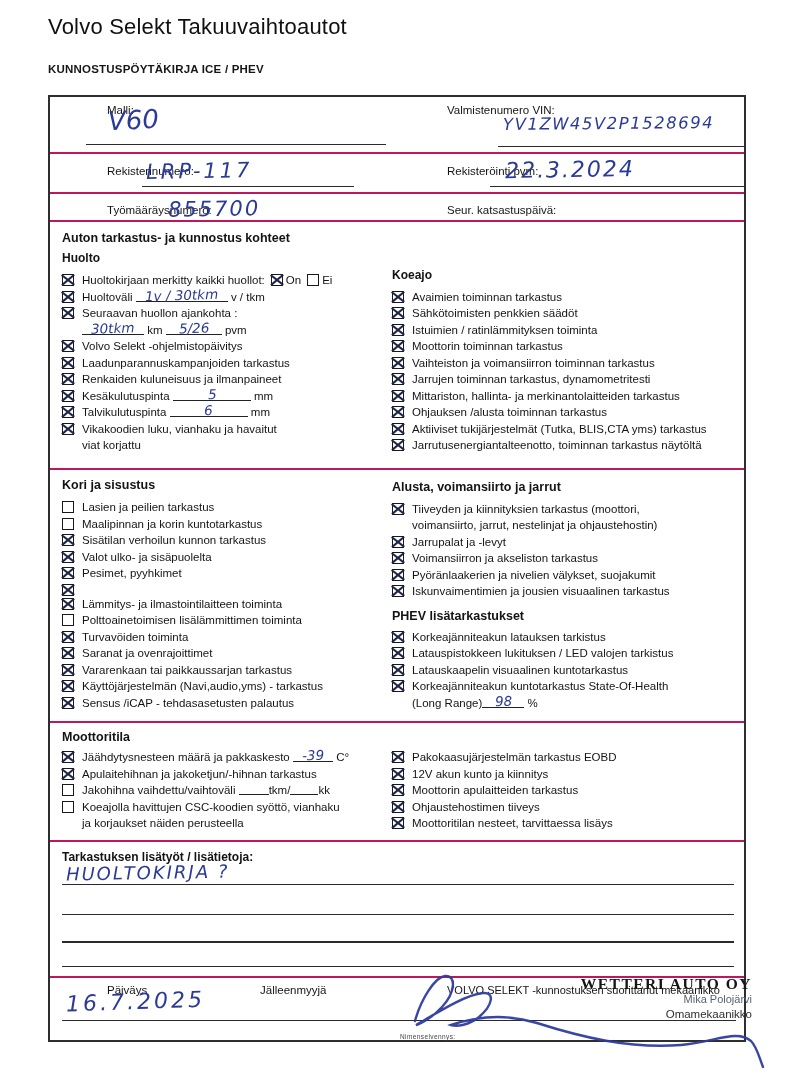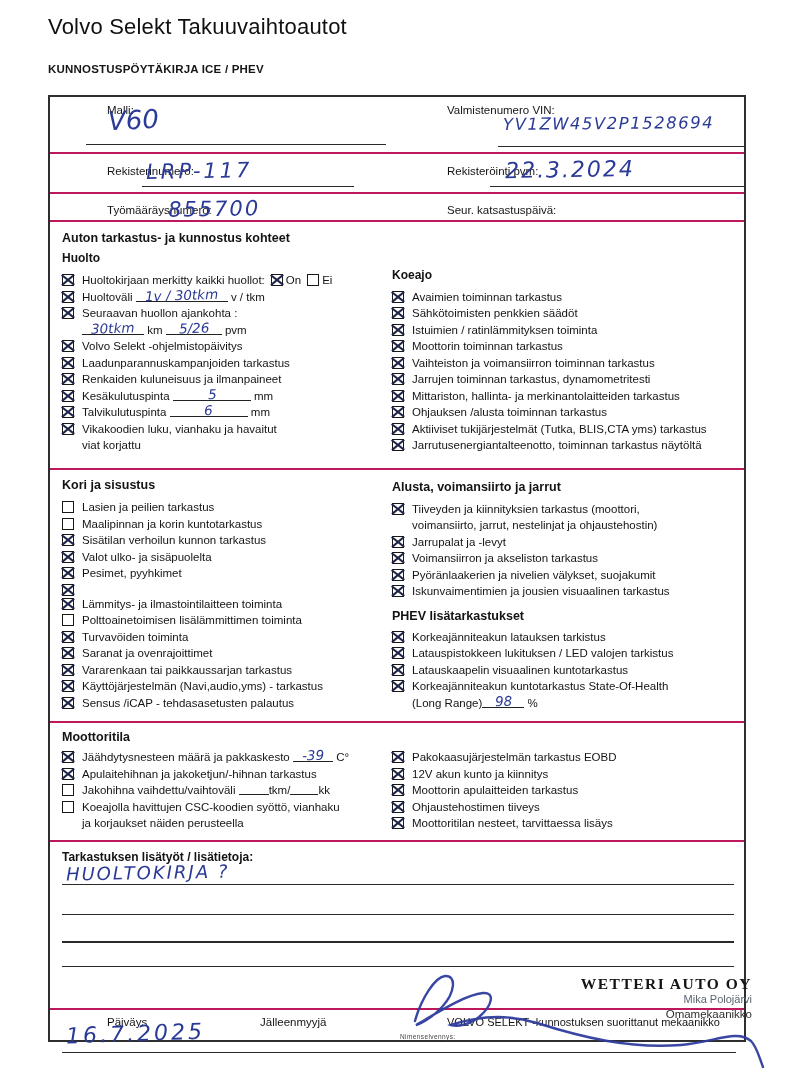--- a/index.html
+++ b/index.html
@@ -307,21 +307,21 @@
               <span class="lbl">Ohjaustehostimen tiiveys</span>
             </div>
           <div class="ck">
               <span class="cb checked"></span>
               <span class="lbl">Moottoritilan nesteet, tarvittaessa lisäys</span>
             </div>
         </div>
       </div>
     </div>
 
-    <div class="sec" style="height:168px">
+    <div class="sec" style="height:136px">
       <div class="seclabel" style="padding:8px 0 0 12px;font-size:12px">Tarkastuksen lisätyöt / lisätietoja:</div>
       <span class="hw hw-notes">HUOLTOKIRJA ?</span>
       <span class="notesline" style="top:42px"></span>
       <span class="notesline" style="top:72px"></span>
       <span class="notesline" style="top:99px;border-bottom-width:2.4px"></span>
       <span class="notesline" style="top:124px"></span>
     </div>
 
     <div class="sec" style="height:56px">
       <span class="flabel" style="left:12px;top:6px">Päiväys</span>

